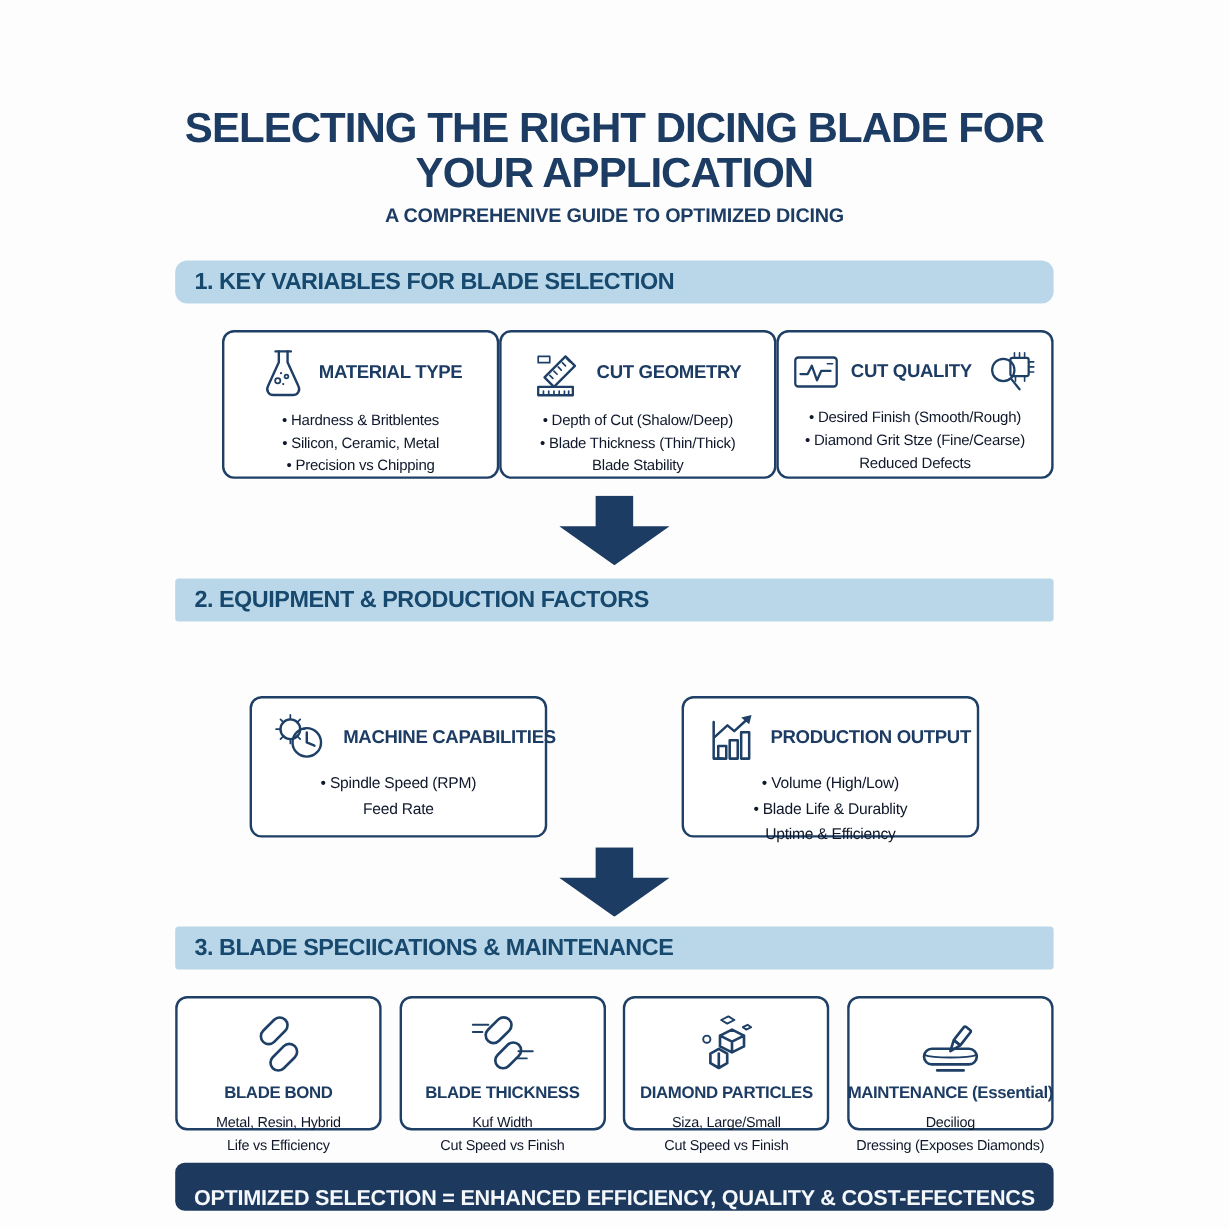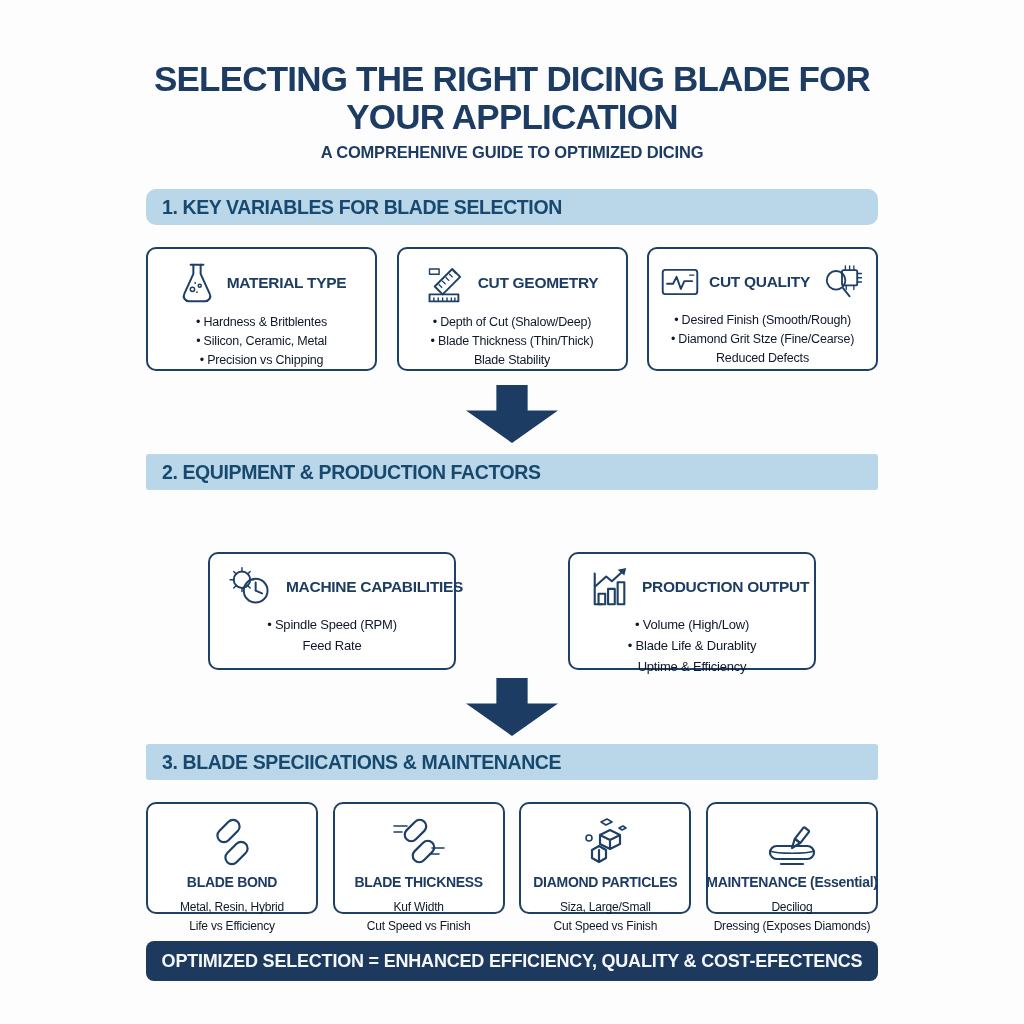--- a/index.html
+++ b/index.html
@@ -3,21 +3,21 @@
 <meta charset="utf-8">
 <style>
   * { margin:0; padding:0; box-sizing:border-box; }
   html,body { width:1024px; height:1024px; }
   body {
     background:#fdfdfd;
     font-family:"Liberation Sans", sans-serif;
     color:#1d3c63;
     overflow:hidden;
   }
-  .page { width:732px; margin:0 auto; padding-top:60px; }
+  .page { width:732px; margin:0 auto; padding-top:88px; }
 
   
   .title { text-align:center; color:#1d3c63; }
   .title-line { font-size:35px; font-weight:700; line-height:38px; letter-spacing:-0.8px; }
   .subtitle { font-size:16.5px; font-weight:700; margin-top:7px; letter-spacing:-0.2px; }
 
   
   .section-bar {
     background:#b9d7e9; height:36px; border-radius:3px;
     display:flex; align-items:center; padding-left:16px;
@@ -33,21 +33,21 @@
   }
   .card-head { display:flex; align-items:center; justify-content:center; gap:10px; }
   .card-title { font-size:15.5px; font-weight:700; color:#1d3c63; letter-spacing:-0.3px; white-space:nowrap; }
   .card-line { font-size:12.5px; line-height:19px; color:#0f172a; text-align:center; white-space:nowrap; letter-spacing:-0.2px; }
   svg { display:block; }
   .stroke { fill:none; stroke:#1e3f66; stroke-width:2.2; stroke-linecap:round; stroke-linejoin:round; }
   .thin  { fill:none; stroke:#1e3f66; stroke-width:1.6; stroke-linecap:round; stroke-linejoin:round; }
   .fillnavy { fill:#1e3f66; stroke:none; }
 
   
-  .row1 { margin-top:22px; display:flex; justify-content:space-between; }
+  .row1 { margin-top:22px; display:flex; justify-content:flex-end; }
   .row1 .card { width:231px; height:124px; padding:12px 8px 8px; }
   .row1 .lines { margin-top:8px; }
 
   
   .down-arrow {
     width:92px; height:58px; background:#1d3c63; margin:14px auto 0;
     clip-path: polygon(33% 0, 67% 0, 67% 44%, 100% 44%, 50% 100%, 0 44%, 33% 44%);
   }
   .arrow2 { margin-top:8px; }
 
@@ -62,21 +62,21 @@
   .row3 { margin-top:22px; display:flex; justify-content:space-between; }
   .row3 .card { width:172px; height:112px; padding:12px 4px 8px; display:flex; flex-direction:column; align-items:center; }
   .row3 .icon-top { height:64px; display:flex; align-items:center; justify-content:center; }
   .row3 .card-title { font-size:14px; margin-top:4px; }
   .row3 .lines { margin-top:8px; }
   .row3 .card-line { font-size:12px; line-height:19px;text-align:center; }
 
   
   .footer {
     margin-top:27px; height:40px; background:#1d3a5e; border-radius:8px;
-    display:flex; align-items:center; justify-content:center;
+    display:flex; align-items:flex-end; justify-content:center;
   }
   .footer span { color:#f4f8fb; font-size:18px; font-weight:700; letter-spacing:-0.2px; white-space:nowrap; }
 </style>
 </head>
 <body>
 
 <div class="page">
 
   <div class="title">
     <div class="title-line">SELECTING THE RIGHT DICING BLADE FOR</div>

